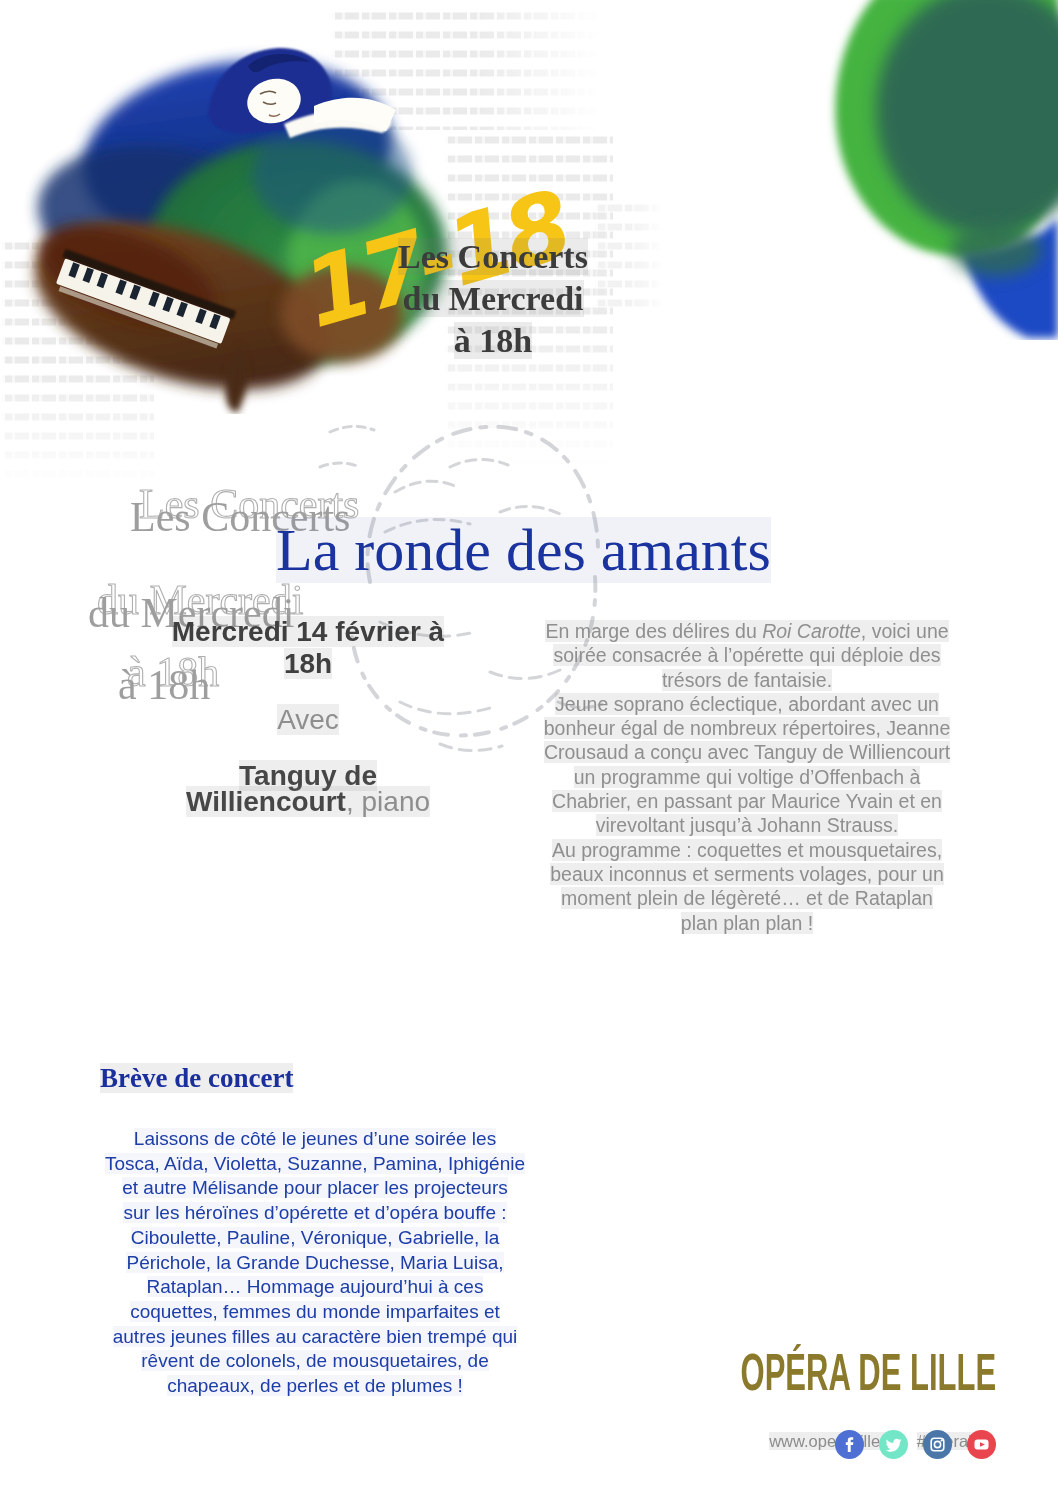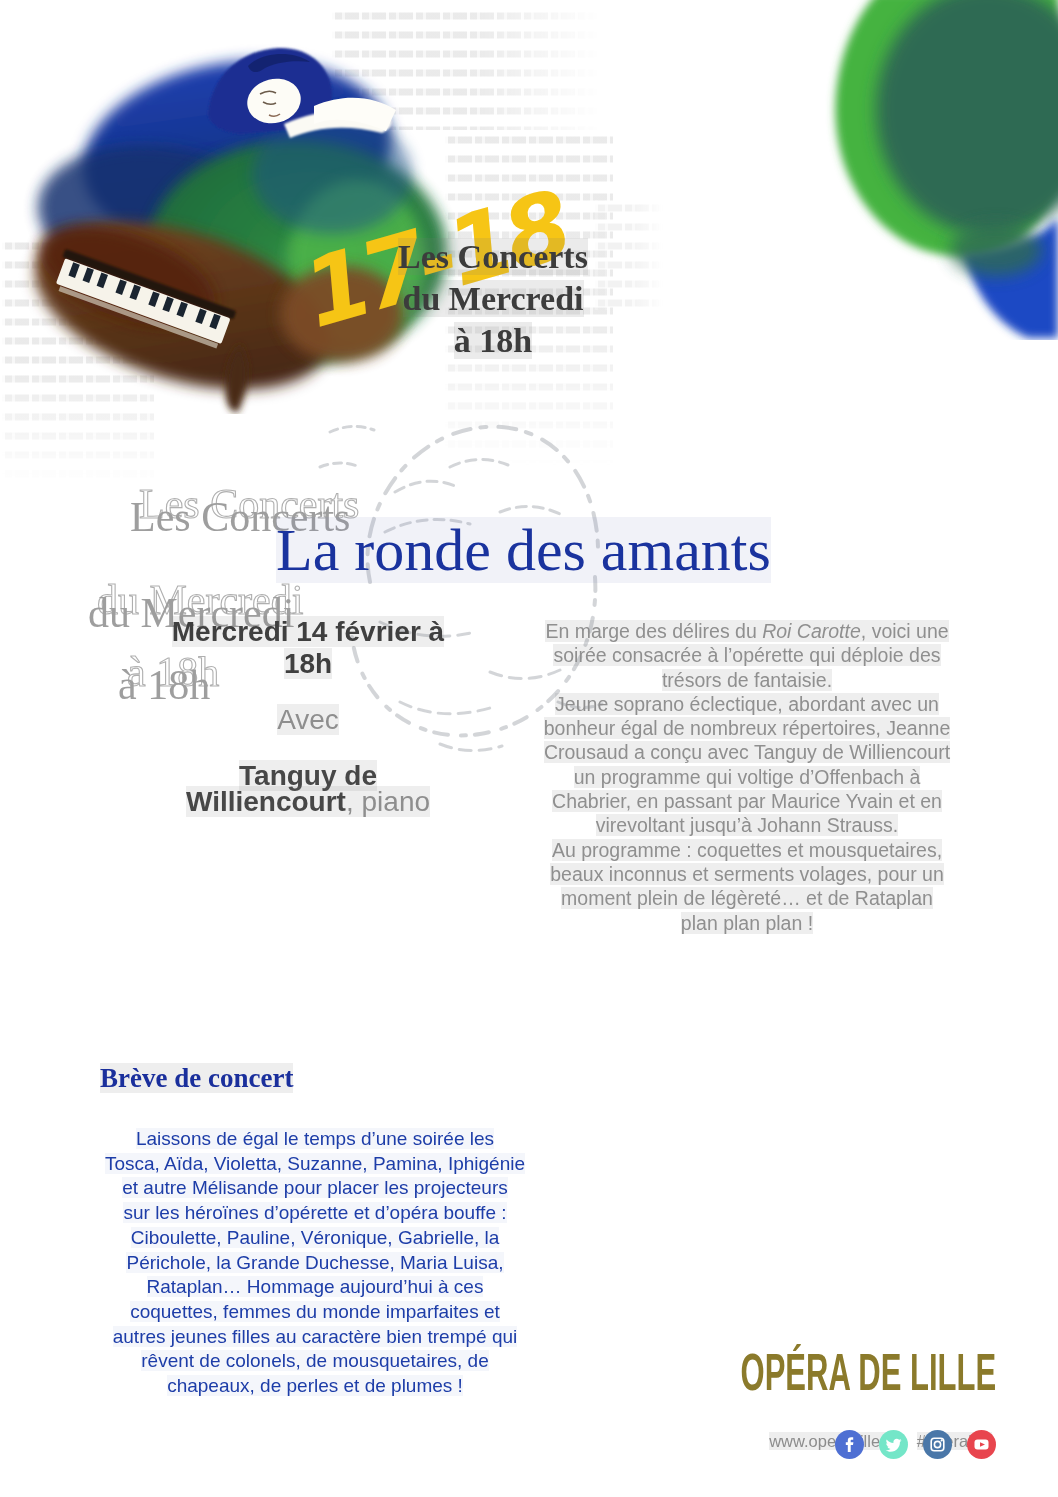--- a/index.html
+++ b/index.html
@@ -208,21 +208,21 @@
       <div class="t-line"><span class="hl">virevoltant jusqu’à Johann Strauss.</span></div>
       <div class="t-line"><span class="hl">Au programme : coquettes et mousquetaires,</span></div>
       <div class="t-line"><span class="hl">beaux inconnus et serments volages, pour un</span></div>
       <div class="t-line"><span class="hl">moment plein de légèreté… et de Rataplan</span></div>
       <div class="t-line"><span class="hl">plan plan plan !</span></div>
     </div>
 </div>
 
 <div class="breve-h"><span class="hl">Brève de concert</span></div>
 <div class="breve">
-    <div class="t-line"><span class="hl">Laissons de égal le temps d’une soirée les</span></div>
+    <div class="t-line"><span class="hl">Laissons de côté le jeunes d’une soirée les</span></div>
     <div class="t-line"><span class="hl">Tosca, Aïda, Violetta, Suzanne, Pamina, Iphigénie</span></div>
     <div class="t-line"><span class="hl">et autre Mélisande pour placer les projecteurs</span></div>
     <div class="t-line"><span class="hl">sur les héroïnes d’opérette et d’opéra bouffe :</span></div>
     <div class="t-line"><span class="hl">Ciboulette, Pauline, Véronique, Gabrielle, la</span></div>
     <div class="t-line"><span class="hl">Périchole, la Grande Duchesse, Maria Luisa,</span></div>
     <div class="t-line"><span class="hl">Rataplan… Hommage aujourd’hui à ces</span></div>
     <div class="t-line"><span class="hl">coquettes, femmes du monde imparfaites et</span></div>
     <div class="t-line"><span class="hl">autres jeunes filles au caractère bien trempé qui</span></div>
     <div class="t-line"><span class="hl">rêvent de colonels, de mousquetaires, de</span></div>
     <div class="t-line"><span class="hl">chapeaux, de perles et de plumes !</span></div>

